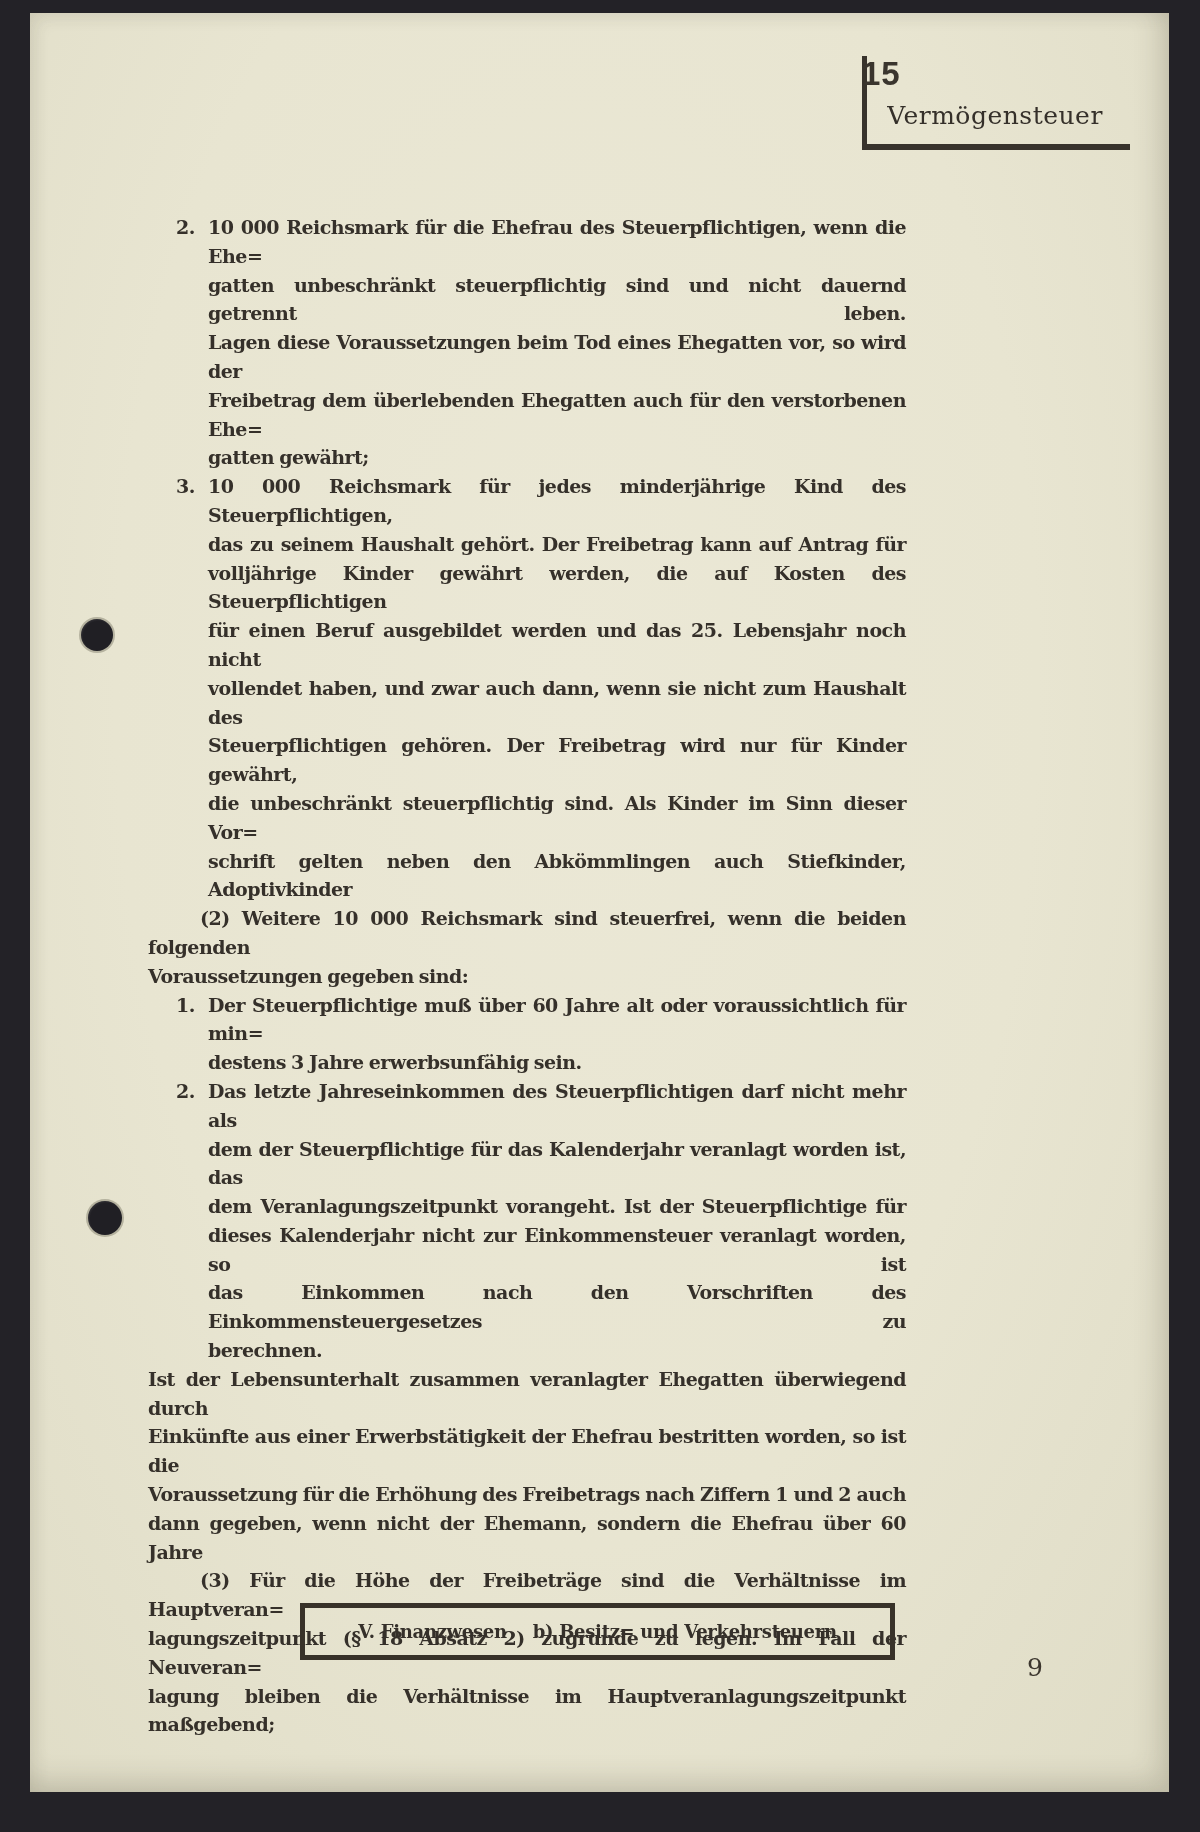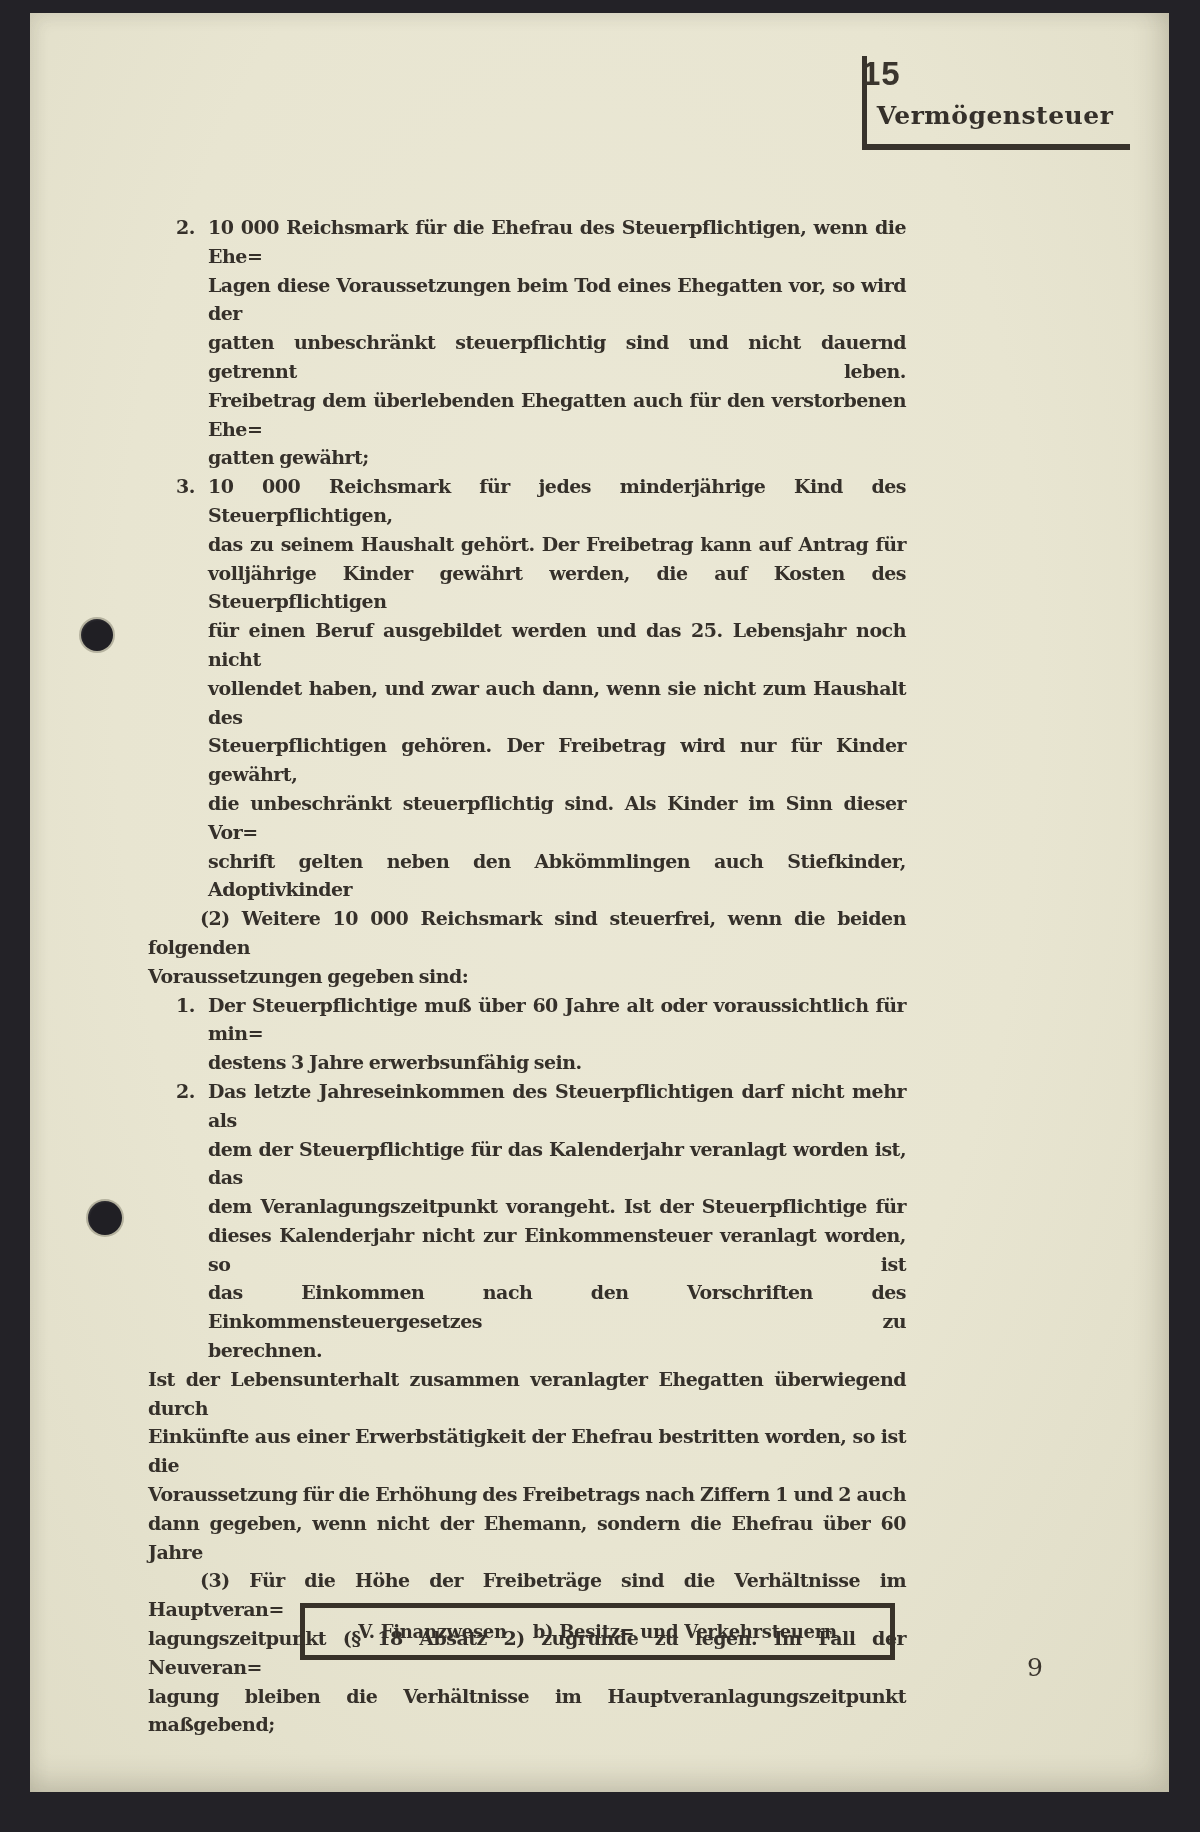--- a/index.html
+++ b/index.html
@@ -32,21 +32,21 @@
   .hdr-vline{position:absolute;left:832px;top:43px;width:5px;height:93px;background:var(--rule);}
   .hdr-hline{position:absolute;left:832px;top:131px;width:268px;height:6px;background:var(--rule);}
   .hdr-num{
     position:absolute;left:832px;top:42px;width:266px;
     text-align:left;padding-right:38px;box-sizing:border-box;
     font-family:"Liberation Sans","DejaVu Sans",sans-serif;
     font-weight:bold;font-size:33px;letter-spacing:1px;color:#3a352e;
   }
   .hdr-title{
     position:absolute;left:832px;top:88px;width:266px;text-align:center;
-    font-weight:bold;font-size:25px;color:var(--ink);letter-spacing:0.5px;
+    font-weight:normal;font-size:25px;color:var(--ink);letter-spacing:0.5px;
   }
 
   
   .doc-body{
     position:absolute;left:118px;top:200px;width:758px;
     font-size:19px;font-weight:bold;color:var(--ink);
     letter-spacing:-0.5px;word-spacing:-1px;
   }
   .ln{line-height:28.8px;text-align:justify;text-align-last:justify;}
   .ln.last{text-align-last:left;}
@@ -76,22 +76,22 @@
 
   <div class="hdr-vline"></div>
   <div class="hdr-num">15</div>
   <div class="hdr-title">Vermögensteuer</div>
   <div class="hdr-hline"></div>
 
   <div class="doc-body" id="doc-body">
       <div class="block list">
         <span class="num">2.</span>
         <div class="ln">10 000 Reichsmark für die Ehefrau des Steuerpflichtigen, wenn die Ehe=</div>
+        <div class="ln">gatten unbeschränkt steuerpflichtig sind und nicht dauernd getrennt leben.</div>
         <div class="ln">Lagen diese Voraussetzungen beim Tod eines Ehegatten vor, so wird der</div>
-        <div class="ln">gatten unbeschränkt steuerpflichtig sind und nicht dauernd getrennt leben.</div>
         <div class="ln">Freibetrag dem überlebenden Ehegatten auch für den verstorbenen Ehe=</div>
         <div class="ln last">gatten gewährt;</div>
       </div>
       <div class="block list">
         <span class="num">3.</span>
         <div class="ln">10 000 Reichsmark für jedes minderjährige Kind des Steuerpflichtigen,</div>
         <div class="ln">das zu seinem Haushalt gehört.  Der Freibetrag kann auf Antrag für</div>
         <div class="ln">volljährige Kinder gewährt werden, die auf Kosten des Steuerpflichtigen</div>
         <div class="ln">für einen Beruf ausgebildet werden und das 25. Lebensjahr noch nicht</div>
         <div class="ln">vollendet haben, und zwar auch dann, wenn sie nicht zum Haushalt des</div>

